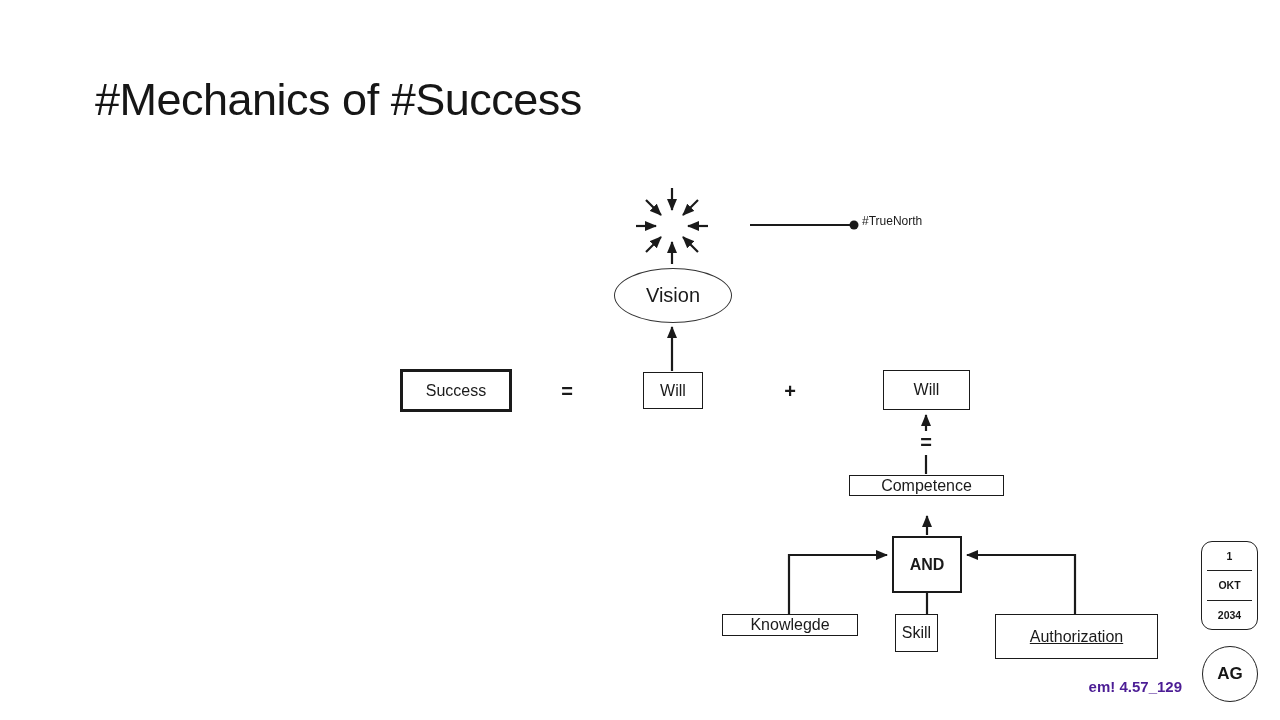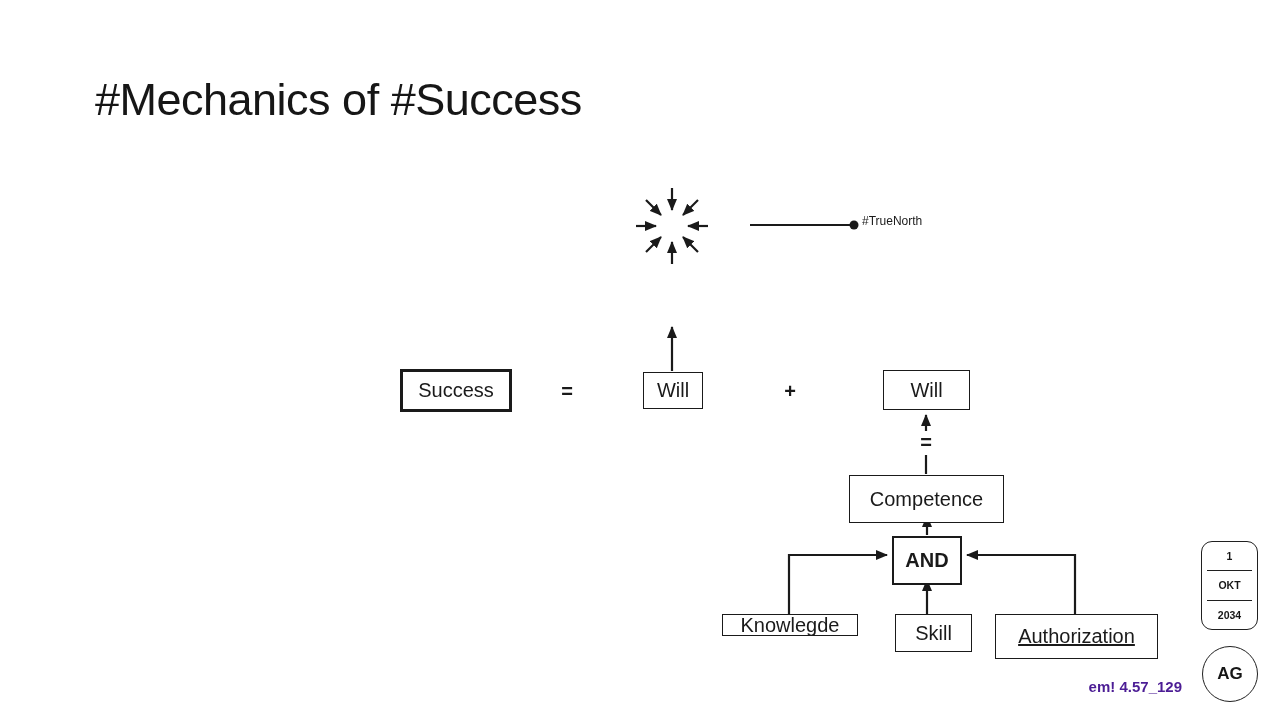--- a/index.html
+++ b/index.html
@@ -7,21 +7,21 @@
     position:relative;width:1280px;height:720px;background:#fff;overflow:hidden;
     font-family:"Liberation Sans",sans-serif;color:#1a1a1a;
   }
   .abs{position:absolute;}
   .title{
     left:95px;top:74px;font-size:45px;font-weight:500;letter-spacing:-0.5px;color:#161616;
   }
   svg.overlay{position:absolute;left:0;top:0;width:1280px;height:720px;pointer-events:none;}
   .box{
     position:absolute;box-sizing:border-box;border:1.6px solid #1a1a1a;background:#fff;
-    display:flex;align-items:center;justify-content:center;font-size:20px;color:#1a1a1a;
+    display:flex;align-items:center;justify-content:center;font-size:16px;color:#1a1a1a;
     white-space:nowrap;
   }
   .box.thick{border-width:3.5px;}
   .box.bold{font-weight:700;}
   .op{
     position:absolute;font-size:20px;font-weight:700;color:#1a1a1a;
     width:24px;text-align:center;
   }
   .ellipse{
     position:absolute;box-sizing:border-box;border:1.3px solid #333;border-radius:50%;
@@ -90,45 +90,48 @@
 
     <polyline points="789,614 789,555 887,555" fill="none" stroke="#1a1a1a" stroke-width="2.2" marker-end="url(#ah)"></polyline>
 
     <line x1="927" y1="614" x2="927" y2="580" stroke="#1a1a1a" stroke-width="2.2" marker-end="url(#ah)"></line>
 
     <polyline points="1075,614 1075,555 967,555" fill="none" stroke="#1a1a1a" stroke-width="2.2" marker-end="url(#ah)"></polyline>
   </svg>
 
   <div class="tn-label">#TrueNorth</div>
 
+  <div class="ellipse" style="left:614px;top:268px;width:118px;height:55px;">
+    <span>Vision</span>
+  </div>
 
   <div class="box thick" style="left:400px;top:369px;width:112px;height:43px;">
     <span>Success</span>
   </div>
   <div class="op" style="left:555px;top:380px;">=</div>
   <div class="box" style="left:643px;top:372px;width:60px;height:37px;">
     <span>Will</span>
   </div>
   <div class="op" style="left:778px;top:380px;">+</div>
   <div class="box" style="left:883px;top:370px;width:87px;height:40px;">
     <span>Will</span>
   </div>
 
   <div class="op" style="left:914px;top:431px;">=</div>
-  <div class="box" style="left:849px;top:475px;width:155px;height:48px;">
+  <div class="box" style="left:849px;top:475px;width:155px;height:21px;">
     <span>Competence</span>
   </div>
-  <div class="box bold" style="left:892px;top:536px;width:70px;height:49px;border-width:2px;">
+  <div class="box bold" style="left:892px;top:536px;width:70px;height:57px;border-width:2px;">
     <span>AND</span>
   </div>
 
   <div class="box" style="left:722px;top:614px;width:136px;height:22px;">
     <span>Knowlegde</span>
   </div>
-  <div class="box" style="left:895px;top:614px;width:77px;height:38px;">
+  <div class="box" style="left:895px;top:614px;width:43px;height:38px;">
     <span>Skill</span>
   </div>
   <div class="box" style="left:995px;top:614px;width:163px;height:45px;text-decoration:underline;">
     <span>Authorization</span>
   </div>
 
   <div class="date-badge">
     <div class="date-cell divided">1</div>
     <div class="date-cell divided">OKT</div>
     <div class="date-cell">2034</div>

